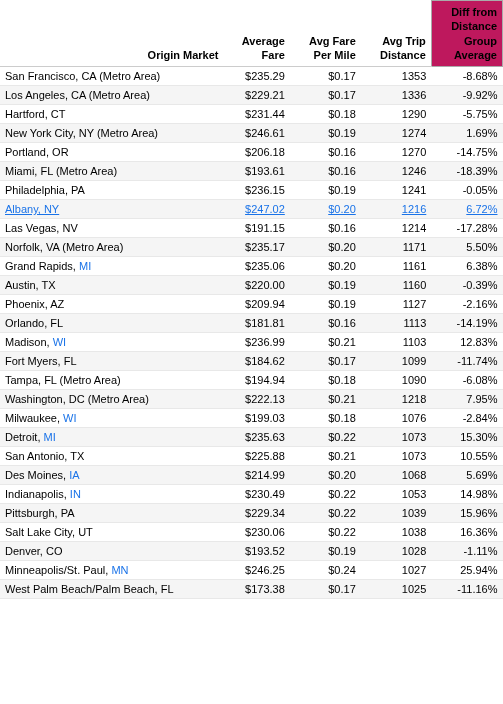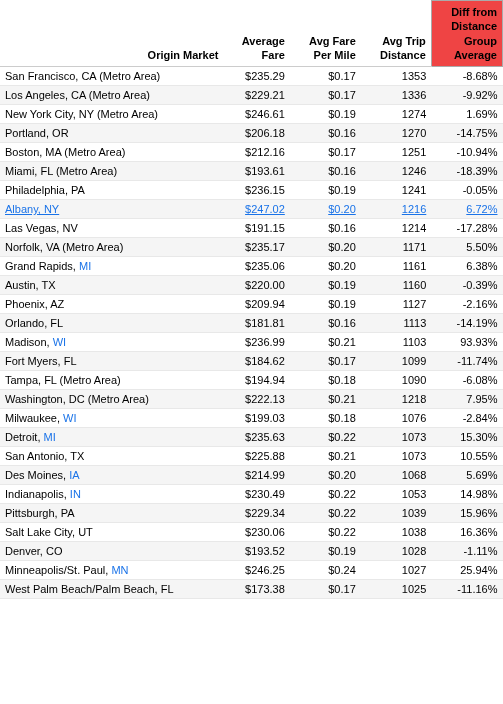--- a/index.html
+++ b/index.html
@@ -24,21 +24,21 @@
       padding: 4px 5px;
       vertical-align: bottom;
       border-bottom: 1px solid #ccc;
       font-size: 11px;
       line-height: 1.3;
     }
     thead tr th:first-child {
       text-align: right;
     }
     thead tr th.diff-col {
-      background: #ef4444;
+      background: #be185d;
       border: 1px solid #aaa;
     }
     tbody tr td {
       padding: 3px 5px;
       text-align: right;
       border-bottom: 1px solid #e8e8e8;
       font-size: 11px;
     }
     tbody tr td:first-child {
       text-align: left;
@@ -96,39 +96,39 @@
           <td>-8.68%</td>
         </tr>
         <tr>
           <td>Los Angeles, CA (Metro Area)</td>
           <td>$229.21</td>
           <td>$0.17</td>
           <td>1336</td>
           <td>-9.92%</td>
         </tr>
         <tr>
+          <td>Hartford, CT</td>
+          <td>$231.44</td>
+          <td>$0.18</td>
+          <td>1290</td>
+          <td>-5.75%</td>
+        </tr>
+        <tr>
           <td>New York City, NY (Metro Area)</td>
           <td>$246.61</td>
           <td>$0.19</td>
           <td>1274</td>
           <td>1.69%</td>
         </tr>
         <tr>
           <td>Portland, OR</td>
           <td>$206.18</td>
           <td>$0.16</td>
           <td>1270</td>
           <td>-14.75%</td>
-        </tr>
-        <tr>
-          <td>Boston, MA (Metro Area)</td>
-          <td>$212.16</td>
-          <td>$0.17</td>
-          <td>1251</td>
-          <td>-10.94%</td>
         </tr>
         <tr>
           <td>Miami, FL (Metro Area)</td>
           <td>$193.61</td>
           <td>$0.16</td>
           <td>1246</td>
           <td>-18.39%</td>
         </tr>
         <tr>
           <td>Philadelphia, PA</td>
@@ -184,21 +184,21 @@
           <td>$181.81</td>
           <td>$0.16</td>
           <td>1113</td>
           <td>-14.19%</td>
         </tr>
         <tr>
           <td>Madison, <span class="highlight-state">WI</span></td>
           <td>$236.99</td>
           <td>$0.21</td>
           <td>1103</td>
-          <td>93.93%</td>
+          <td>12.83%</td>
         </tr>
         <tr>
           <td>Fort Myers, FL</td>
           <td>$184.62</td>
           <td>$0.17</td>
           <td>1099</td>
           <td>-11.74%</td>
         </tr>
         <tr>
           <td>Tampa, FL (Metro Area)</td>

